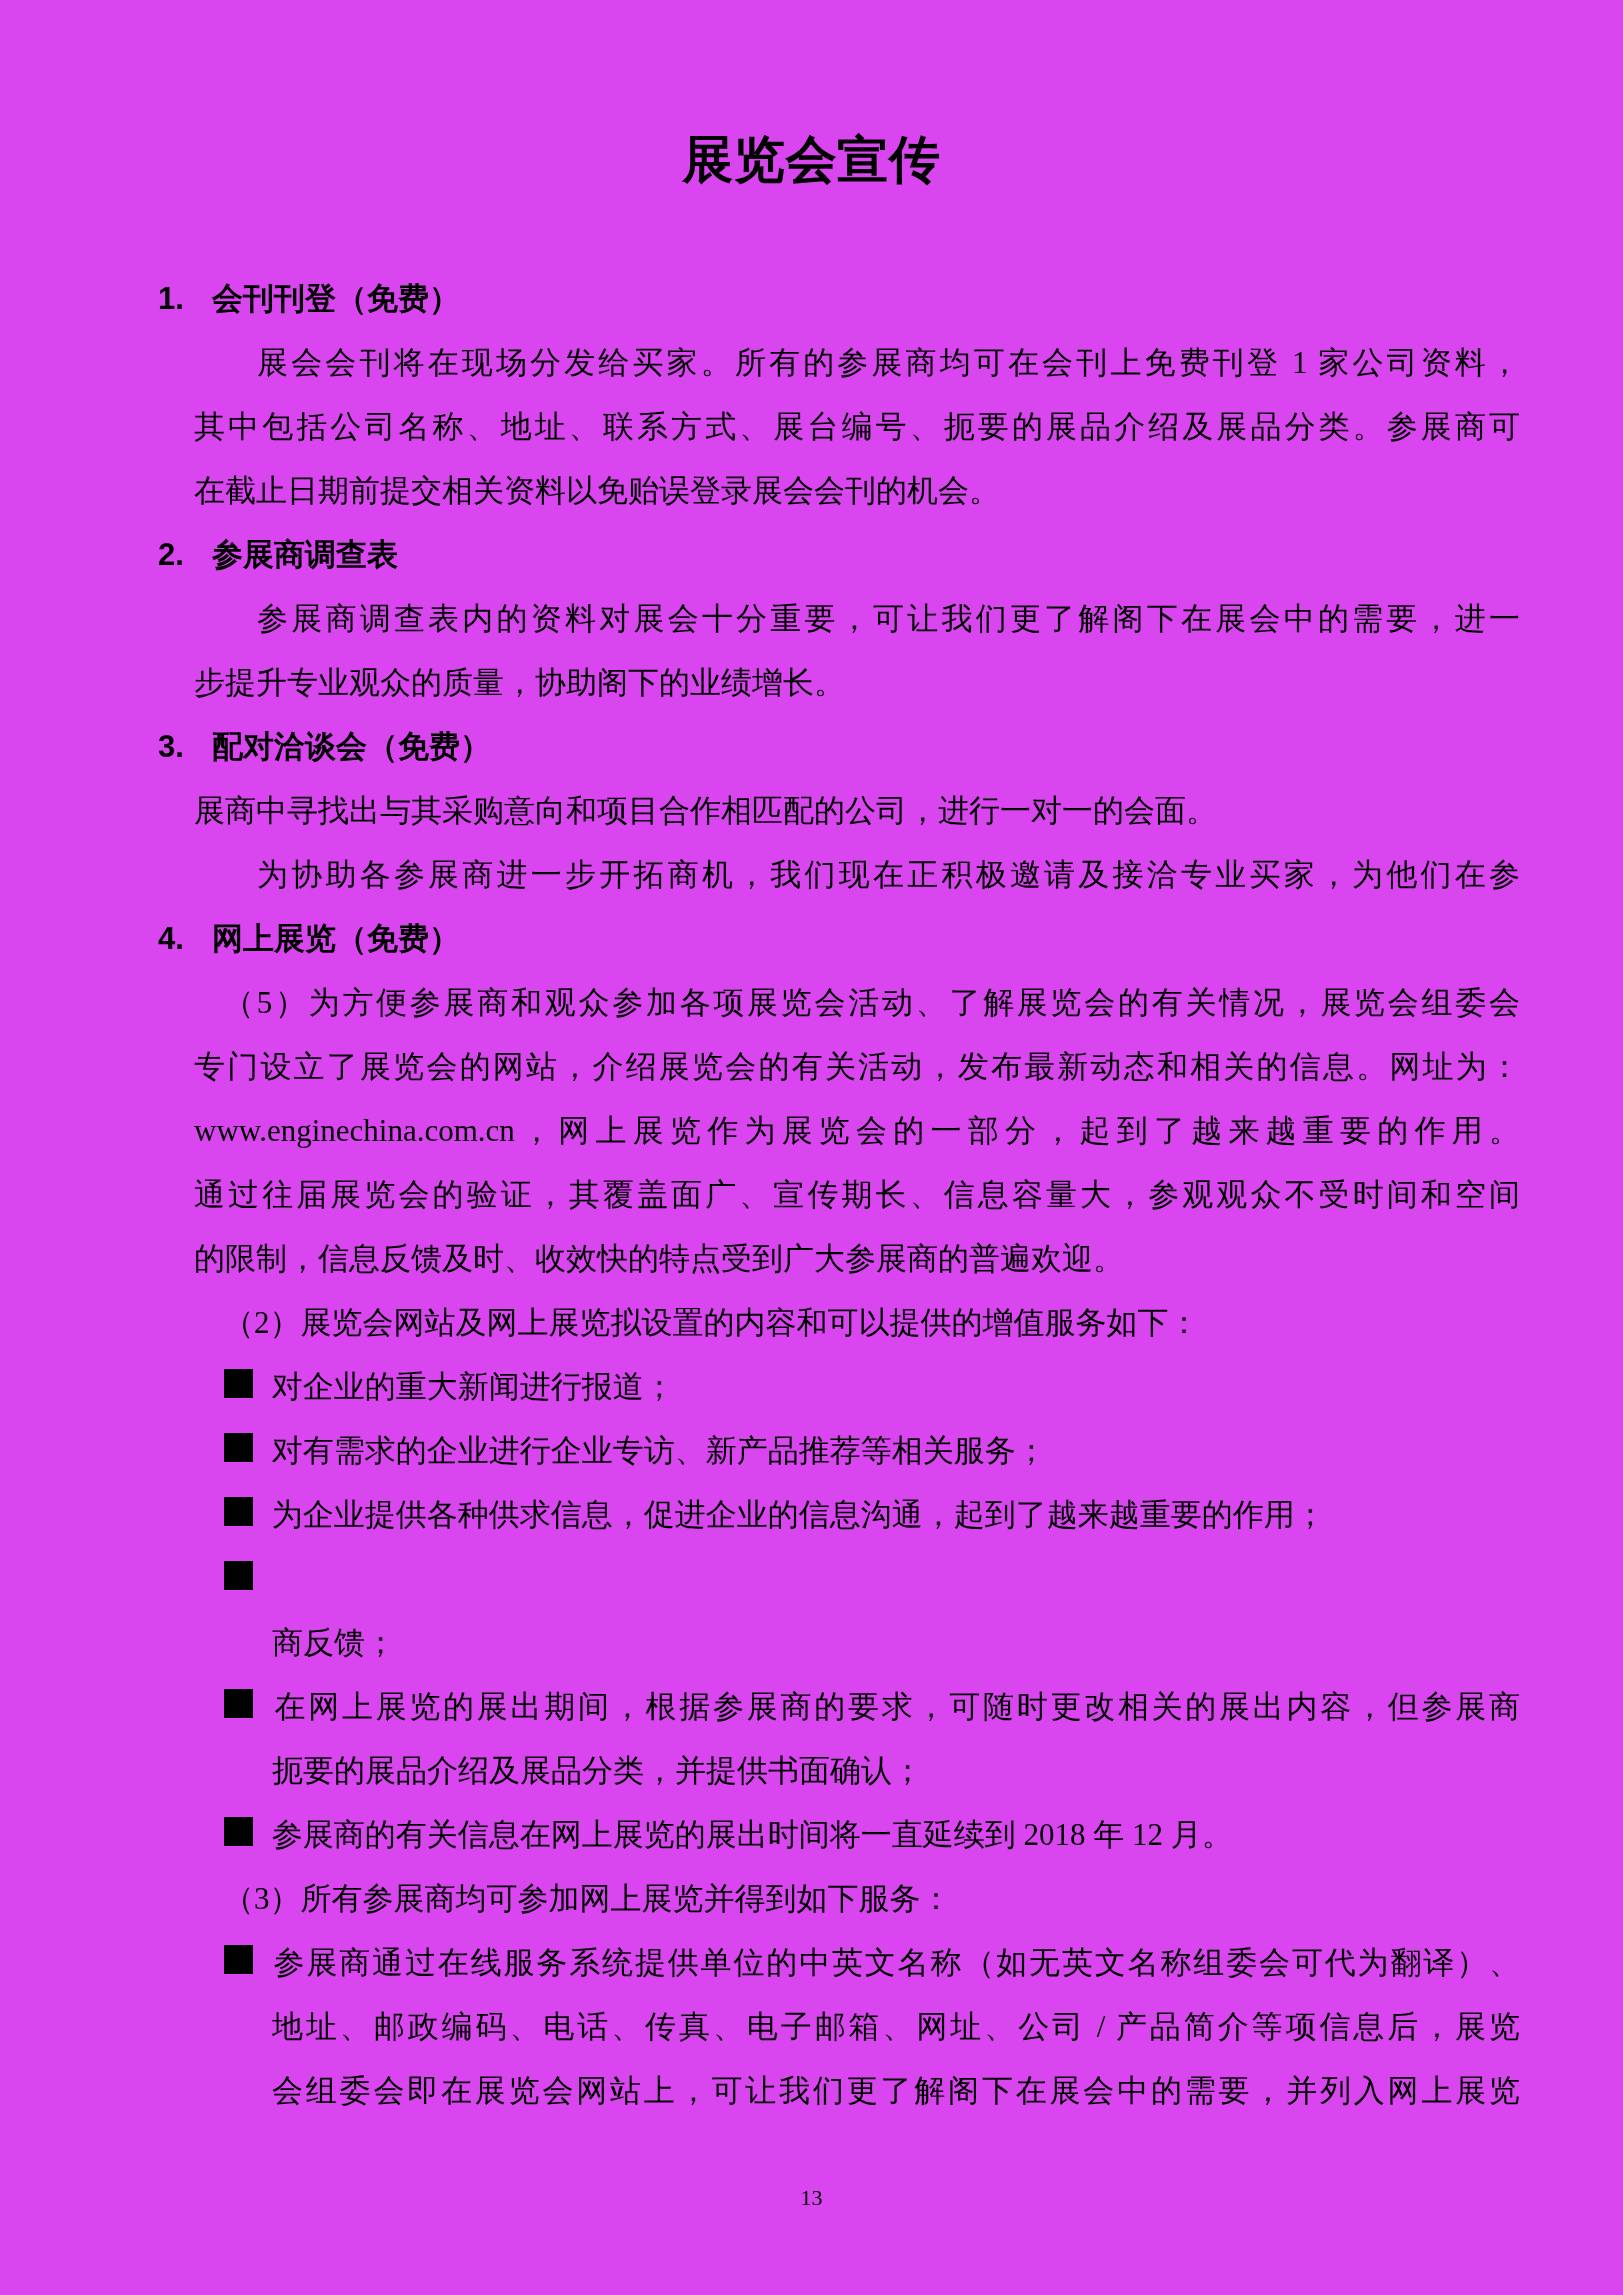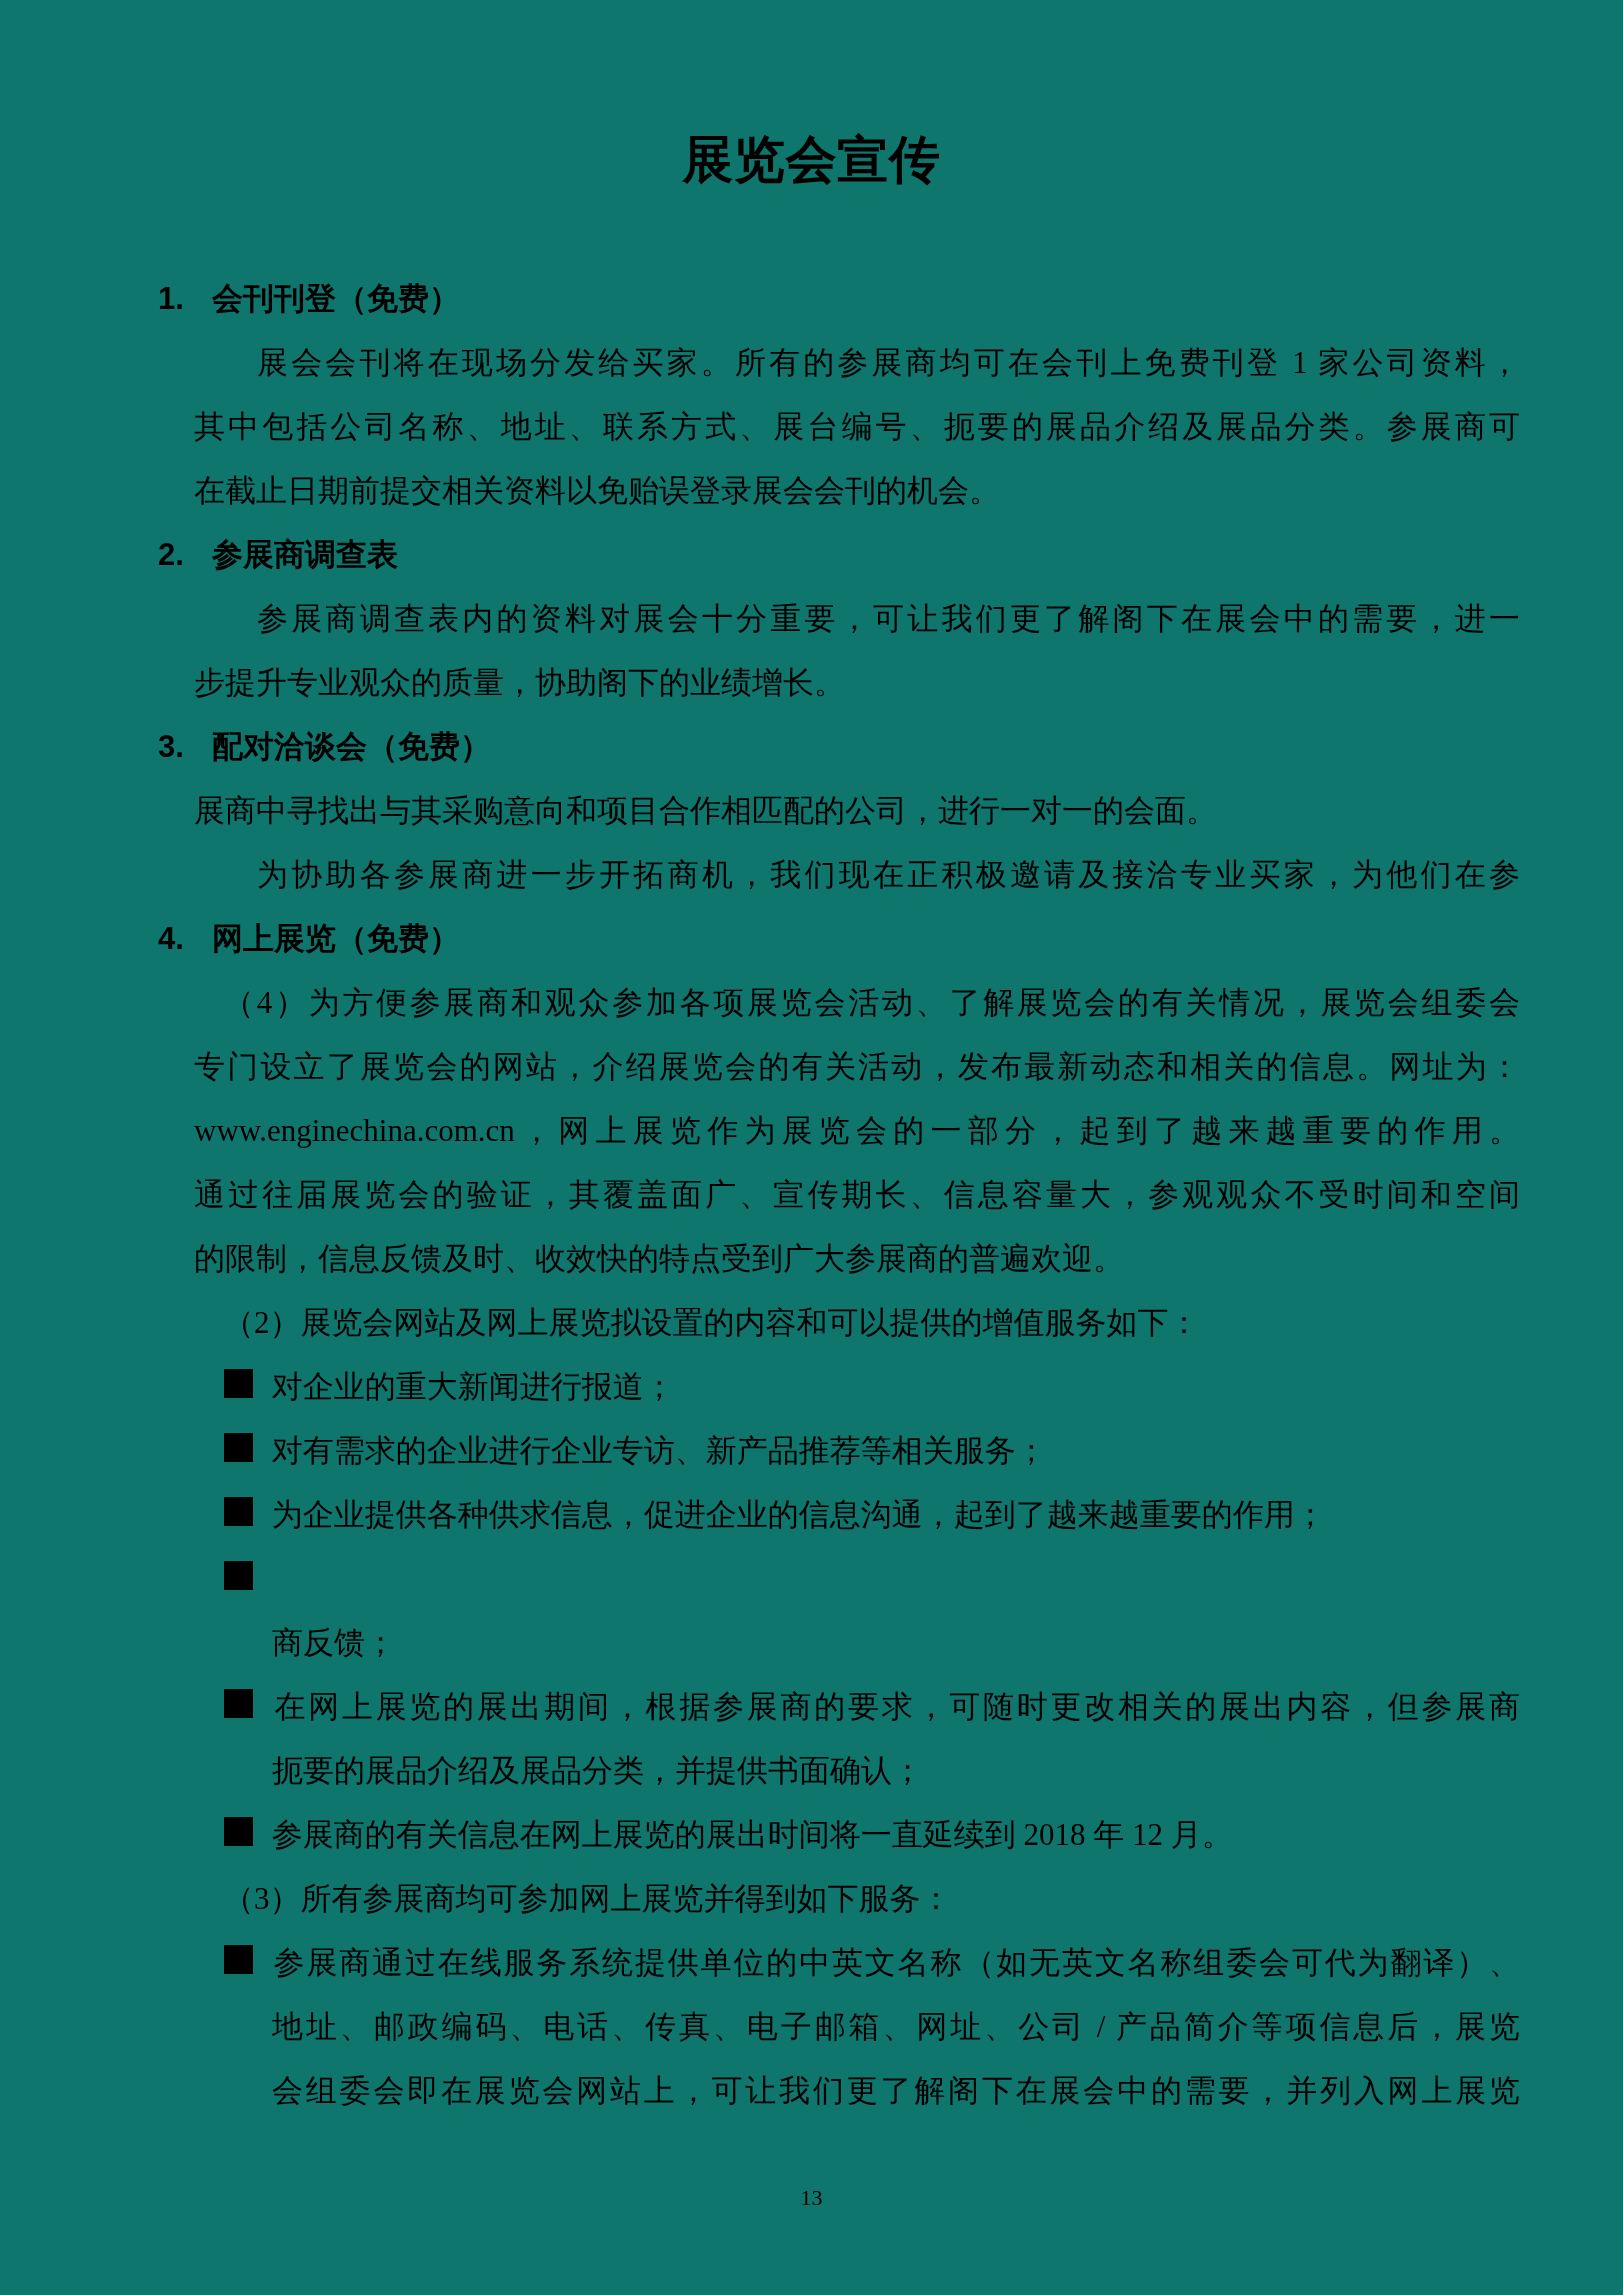--- a/index.html
+++ b/index.html
@@ -4,21 +4,21 @@
 <style>
   html, body {
     margin: 0;
     padding: 0;
     background: #ffffff;
   }
   .page {
     position: relative;
     width: 1623px;
     height: 2295px;
-    background: #0f766e;
+    background: #d946ef;
     color: #000000;
     font-family: "Liberation Serif", "DejaVu Serif", serif;
     overflow: hidden;
   }
   .title {
     margin: 128px 0 0 0;
     height: 65px;
     line-height: 65px;
     font-size: 51px;
     font-weight: bold;
@@ -84,21 +84,21 @@
       <div class="line p1 j">展会会刊将在现场分发给买家。所有的参展商均可在会刊上免费刊登 1 家公司资料，</div>
       <div class="line pw j">其中包括公司名称、地址、联系方式、展台编号、扼要的展品介绍及展品分类。参展商可</div>
       <div class="line pw">在截止日期前提交相关资料以免贻误登录展会会刊的机会。</div>
       <div class="line h"><span class="h-num">2.</span><span>参展商调查表</span></div>
       <div class="line p1 j">参展商调查表内的资料对展会十分重要，可让我们更了解阁下在展会中的需要，进一</div>
       <div class="line pw">步提升专业观众的质量，协助阁下的业绩增长。</div>
       <div class="line h"><span class="h-num">3.</span><span>配对洽谈会（免费）</span></div>
       <div class="line pw">展商中寻找出与其采购意向和项目合作相匹配的公司，进行一对一的会面。</div>
       <div class="line p1 j">为协助各参展商进一步开拓商机，我们现在正积极邀请及接洽专业买家，为他们在参</div>
       <div class="line h"><span class="h-num">4.</span><span>网上展览（免费）</span></div>
-      <div class="line sub j">（4）为方便参展商和观众参加各项展览会活动、了解展览会的有关情况，展览会组委会</div>
+      <div class="line sub j">（5）为方便参展商和观众参加各项展览会活动、了解展览会的有关情况，展览会组委会</div>
       <div class="line pw j">专门设立了展览会的网站，介绍展览会的有关活动，发布最新动态和相关的信息。网址为：</div>
       <div class="line pw j">www.enginechina.com.cn，网上展览作为展览会的一部分，起到了越来越重要的作用。</div>
       <div class="line pw j">通过往届展览会的验证，其覆盖面广、宣传期长、信息容量大，参观观众不受时间和空间</div>
       <div class="line pw">的限制，信息反馈及时、收效快的特点受到广大参展商的普遍欢迎。</div>
       <div class="line sub">（2）展览会网站及网上展览拟设置的内容和可以提供的增值服务如下：</div>
       <div class="line b"><span class="sq"></span><span>对企业的重大新闻进行报道；</span></div>
       <div class="line b"><span class="sq"></span><span>对有需求的企业进行企业专访、新产品推荐等相关服务；</span></div>
       <div class="line b"><span class="sq"></span><span>为企业提供各种供求信息，促进企业的信息沟通，起到了越来越重要的作用；</span></div>
       <div class="line b j"><span class="sq"></span></div>
       <div class="line bc">商反馈；</div>

